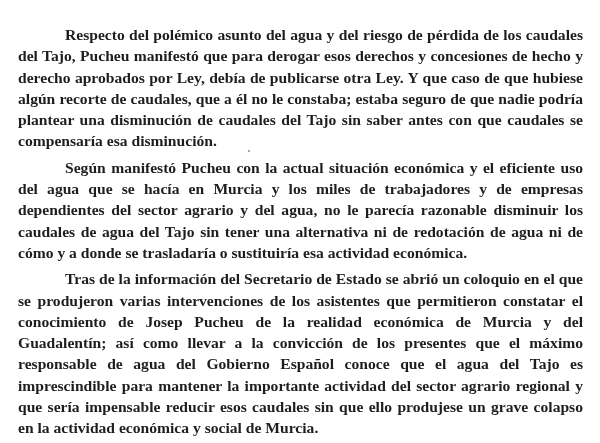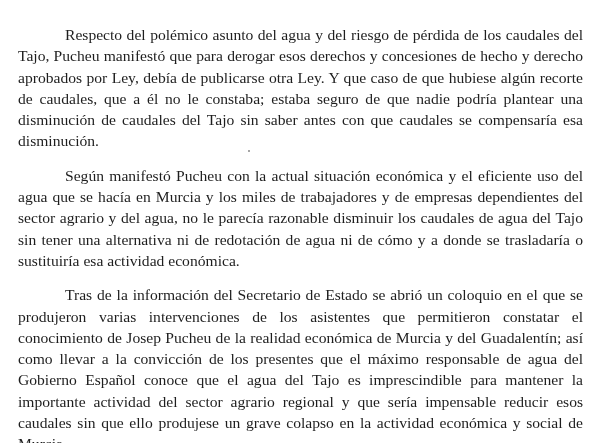--- a/index.html
+++ b/index.html
@@ -21,23 +21,24 @@
       font-family: "Liberation Serif", "DejaVu Serif", serif;
       font-size: 15.6px;
       line-height: 21.3px;
       color: #1e1e1e;
       text-align: justify;
     }
     .para {
       margin: 0;
       text-indent: 47px;
       text-align: justify;
+      font-weight: bold;
     }
     .para + .para {
-      margin-top: 13px;
+      margin-top: 5px;
     }
     .stray-dot {
       position: absolute;
       left: 248px;
       top: 150px;
       width: 2px;
       height: 2px;
       background: #888;
       border-radius: 1px;
     }

